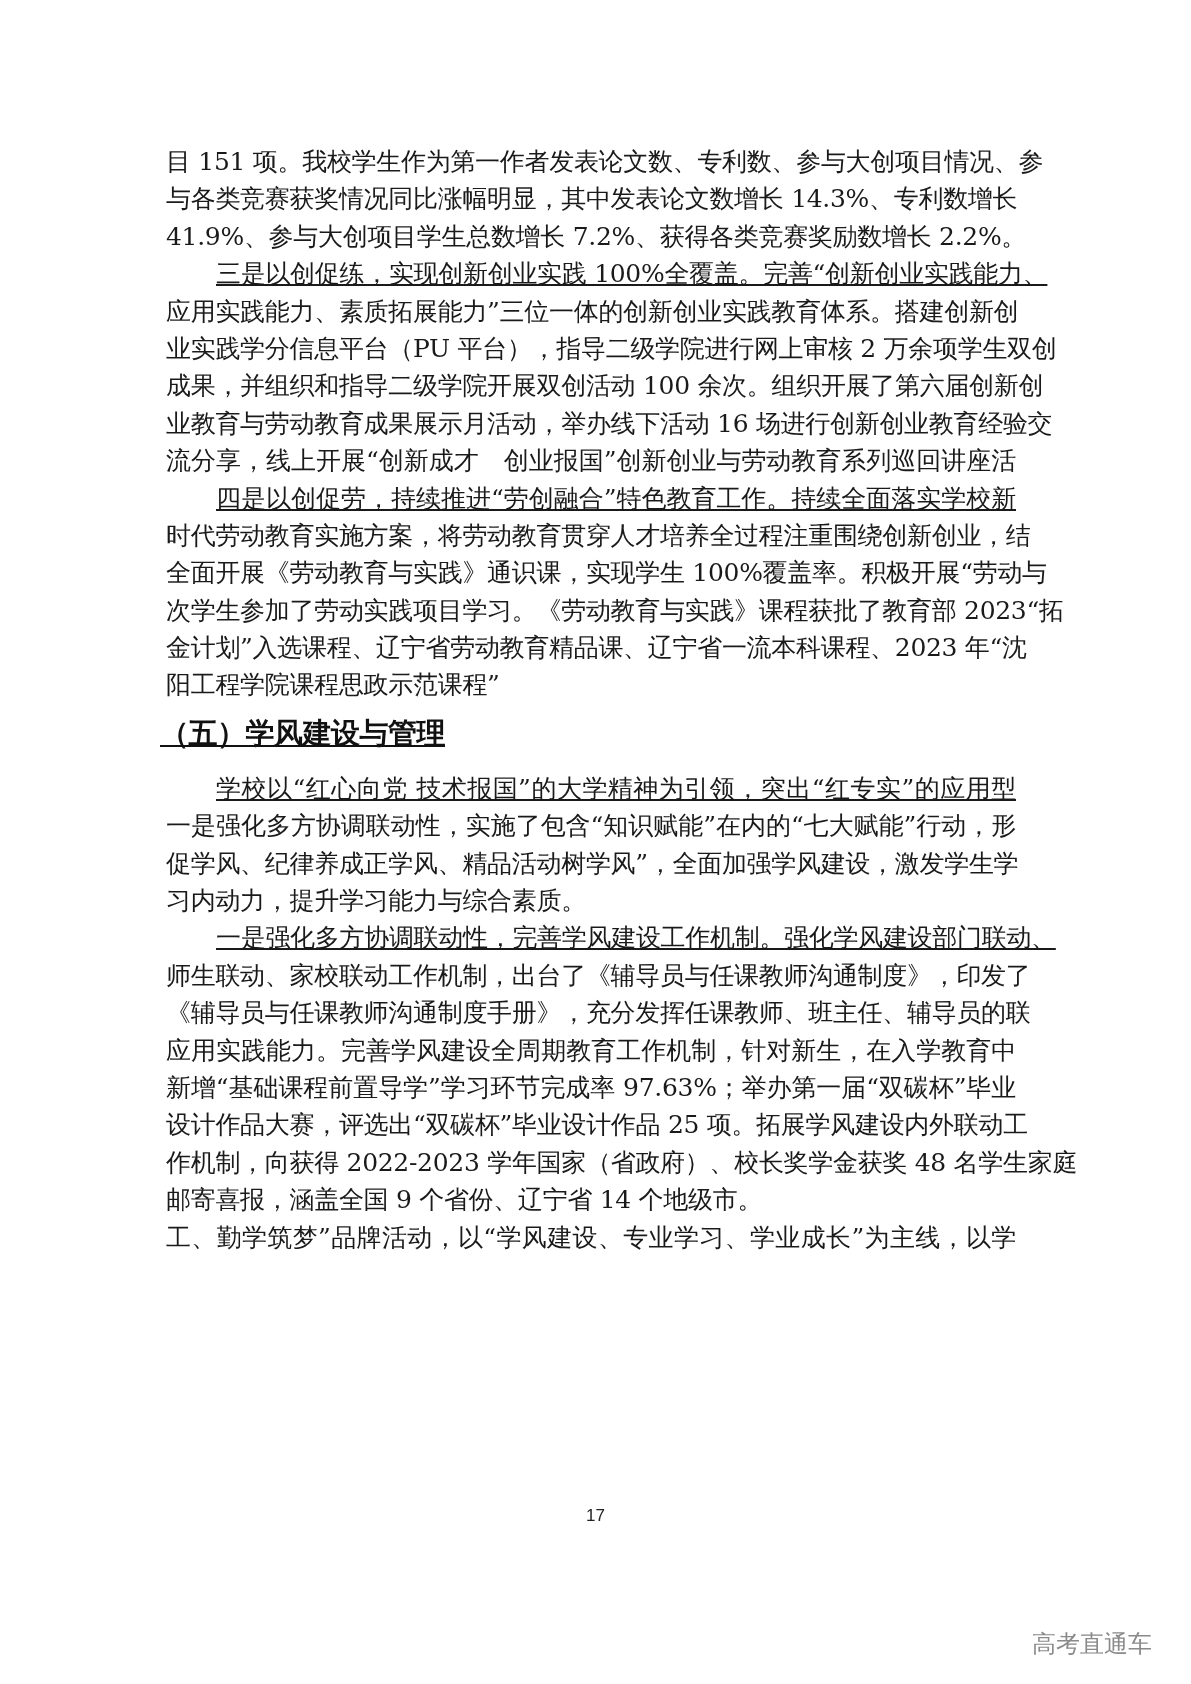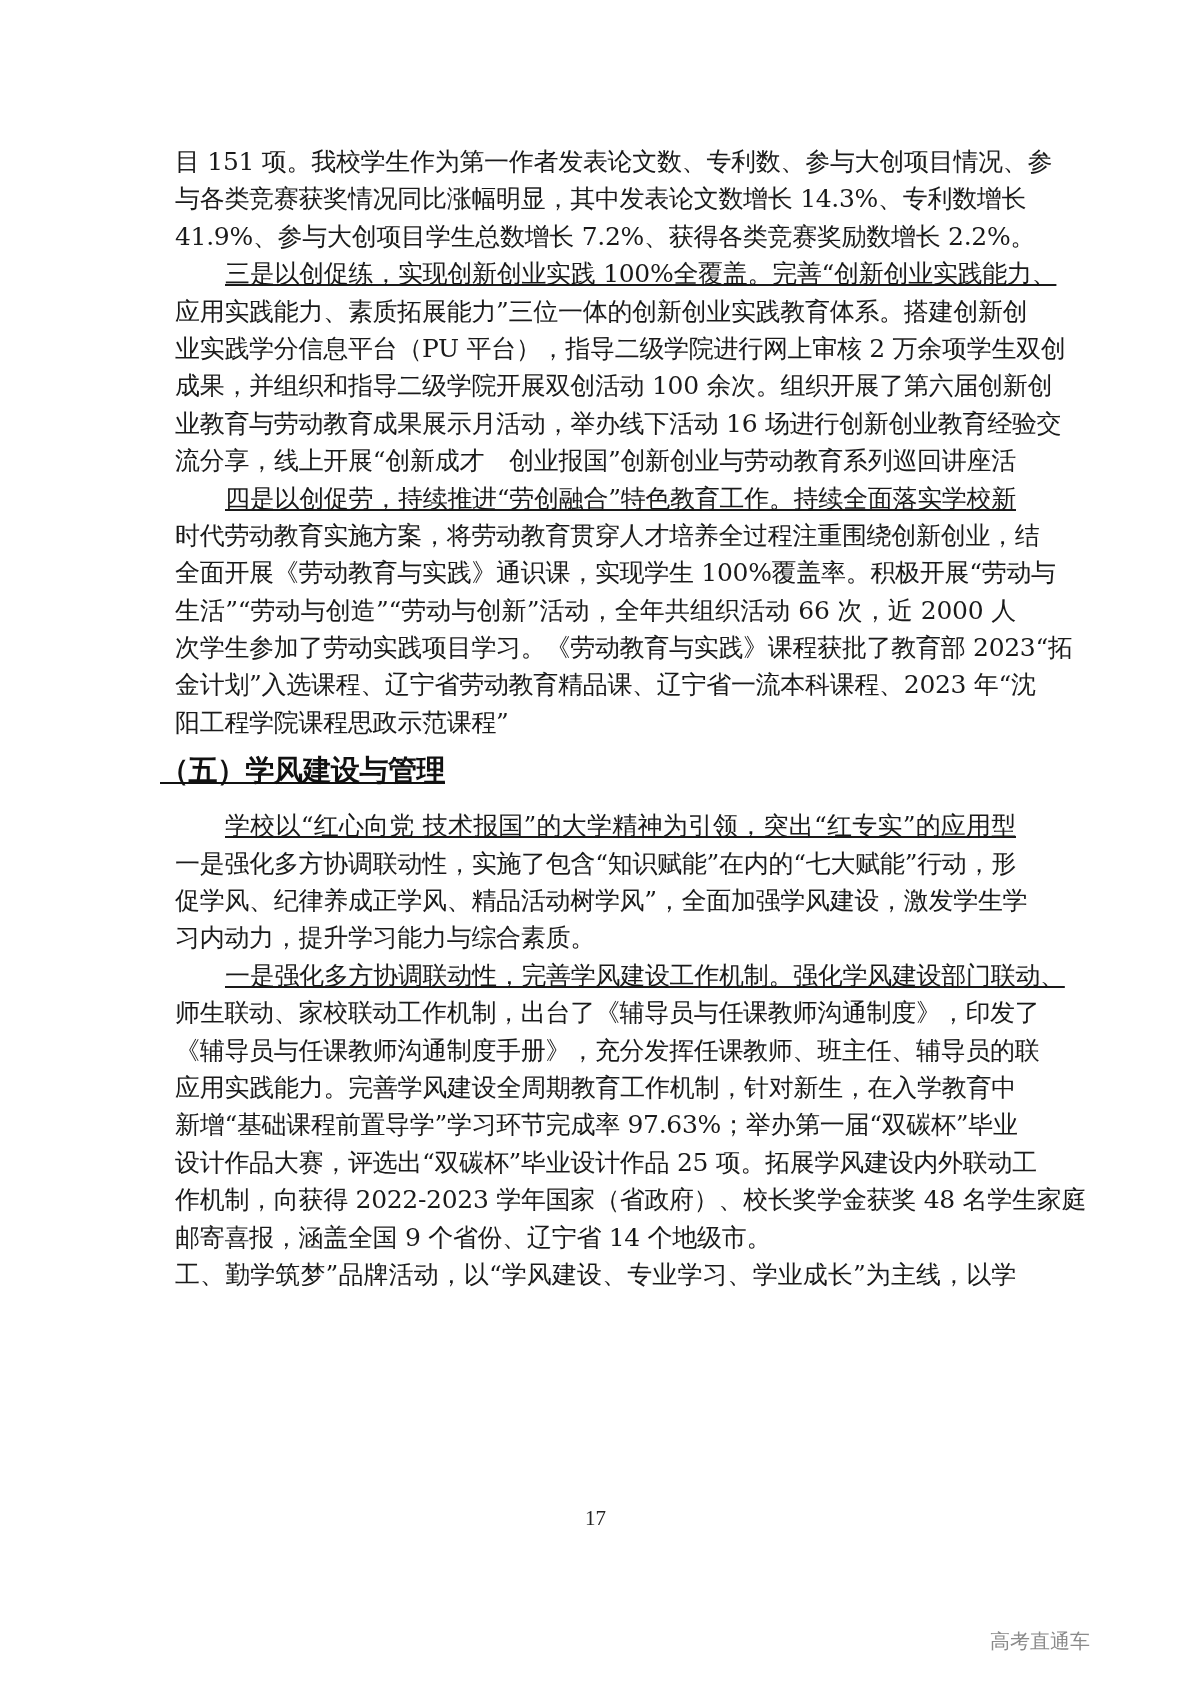--- a/index.html
+++ b/index.html
@@ -11,41 +11,40 @@
     .text {
       position: absolute; left: 166px; top: 143px; width: 850px;
       font-family: "DejaVu Serif", "Liberation Serif", serif;
       font-size: 25px; color: #1a1a1a;
     }
     .line {
       height: 37.4px; line-height: 37.4px; white-space: nowrap;
       text-align: justify; text-align-last: justify;
       display: block; overflow: visible;
       letter-spacing: -0.3px;
-      margin-left: 9px;
     }
     .line.last { text-align-last: left; }
     .line.indent { padding-left: 50px; text-decoration: underline; }
     .heading {
       font-family: "DejaVu Sans", "Liberation Sans", sans-serif;
       font-size: 29px; font-weight: bold; color: #111111;
       height: 58px; line-height: 58px; margin-left: -6px;
       white-space: nowrap; letter-spacing: -0.5px; text-decoration: underline;
     }
     .heading-gap { height: 8px; }
     .page-number {
       position: absolute; left: 0; width: 1191px; top: 1506px;
       text-align: center;
-      font-family: Liberation Serif, serif;
-      font-size: 21px; color: #222222;
+      font-family: Liberation Sans, sans-serif;
+      font-size: 17px; color: #222222;
     }
     .watermark {
-      position: absolute; left: 990px; top: 1628px;
+      position: absolute; left: 1032px; top: 1628px;
       font-family: Liberation Serif, serif;
-      font-size: 20px; color: #8a8a8a; white-space: nowrap;
+      font-size: 24px; color: #8a8a8a; white-space: nowrap;
     }
   </style>
 </head>
 <body>
 
 <div class="page">
   <div class="text">
 
     <div>
       <span class="line">目 151 项。我校学生作为第一作者发表论文数、专利数、参与大创项目情况、参</span>
@@ -59,21 +58,20 @@
       <span class="line">业实践学分信息平台（PU 平台），指导二级学院进行网上审核 2 万余项学生双创</span>
       <span class="line">成果，并组织和指导二级学院开展双创活动 100 余次。组织开展了第六届创新创</span>
       <span class="line">业教育与劳动教育成果展示月活动，举办线下活动 16 场进行创新创业教育经验交</span>
       <span class="line">流分享，线上开展“创新成才　创业报国”创新创业与劳动教育系列巡回讲座活</span>
     </div>
 
     <div>
       <span class="line indent">四是以创促劳，持续推进“劳创融合”特色教育工作。持续全面落实学校新</span>
       <span class="line">时代劳动教育实施方案，将劳动教育贯穿人才培养全过程注重围绕创新创业，结</span>
       <span class="line">全面开展《劳动教育与实践》通识课，实现学生 100%覆盖率。积极开展“劳动与</span>
-      <span class="line">生活”“劳动与创造”“劳动与创新”活动，全年共组织活动 66 次，近 2000 人</span>
       <span class="line">次学生参加了劳动实践项目学习。《劳动教育与实践》课程获批了教育部 2023“拓</span>
       <span class="line">金计划”入选课程、辽宁省劳动教育精品课、辽宁省一流本科课程、2023 年“沈</span>
       <span class="line last">阳工程学院课程思政示范课程”</span>
     </div>
 
     <div class="heading">（五）学风建设与管理</div>
     <div class="heading-gap"></div>
 
     <div>
       <span class="line indent">学校以“红心向党 技术报国”的大学精神为引领，突出“红专实”的应用型</span>

